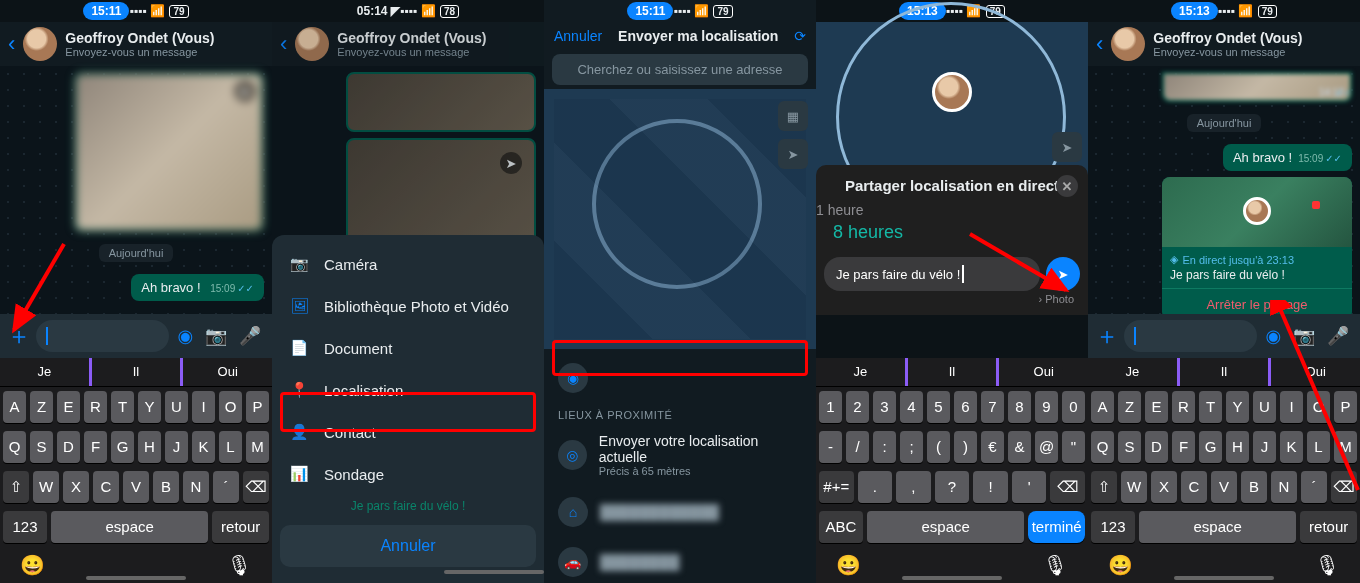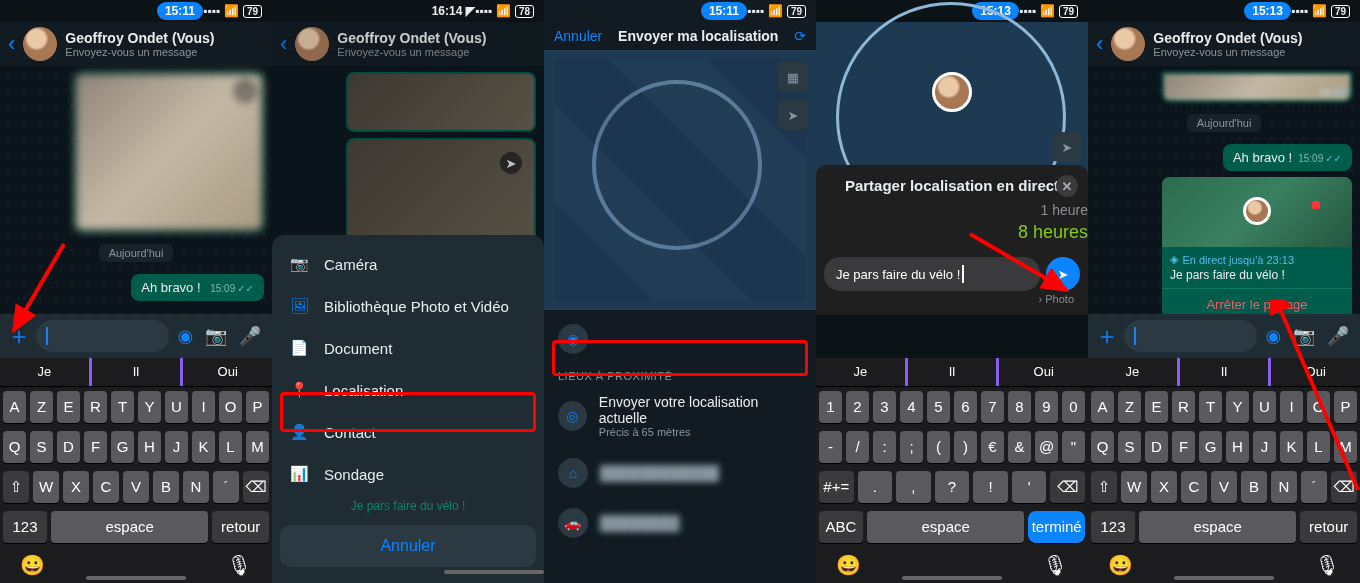--- a/index.html
+++ b/index.html
@@ -1,18 +1,18 @@
 <!DOCTYPE html>
 <html><head>
 <meta charset="utf-8">
 <style>
   * { margin: 0; padding: 0; box-sizing: border-box; font-family: -apple-system, Helvetica, Arial, sans-serif; }
   body { background: #000; display: flex; width: 1360px; height: 583px; overflow: hidden; }
   .panel { width: 272px; height: 583px; background: #0c1317; position: relative; color: #e9edef; font-size: 13px; overflow: hidden; }
-  .status-bar { height: 22px; display: flex; justify-content: flex-end; align-items: center; padding: 0 10px; font-size: 12px; font-weight: 600; }
+  .status-bar { height: 22px; display: flex; justify-content: center; align-items: center; padding: 0 10px; font-size: 12px; font-weight: 600; }
   .time-pill { background: #0a84ff; color: #fff; padding: 2px 8px; border-radius: 10px; font-size: 12px; font-weight: 600; }
   .status-icons { display: flex; align-items: center; gap: 4px; }
   .batt-box { border: 1px solid #fff; border-radius: 3px; padding: 0 3px; font-size: 10px; font-weight: 700; }
   .header { height: 44px; display: flex; align-items: center; padding: 0 8px; background: #111b21; gap: 8px; }
   .chevron-left { color: #0a84ff; font-size: 22px; }
   .avatar { width: 34px; height: 34px; border-radius: 50%; background: radial-gradient(circle at 40% 35%, #e8c9a8 0 30%, #a87855 40% 100%); }
   .name { font-size: 14px; font-weight: 600; }
   .sub { font-size: 11px; color: #8696a0; }
   .chat-area { background: #0b141a; background-image: radial-gradient(#1b2730 1px, transparent 1px); background-size: 16px 16px; position: absolute; top: 66px; left: 0; right: 0; bottom: 0; }
   .date-chip { display: inline-block; background: #182229; color: #8696a0; padding: 3px 10px; border-radius: 6px; font-size: 11px; margin: 6px auto; }
@@ -63,22 +63,22 @@
   .list-item .circ { width:30px; height:30px; border-radius:50%; background:#2a3942; display:flex;align-items:center;justify-content:center; color:#0a84ff; }
   .list-item.primary { color:#0a84ff; }
   .list-sub { font-size:11px; color:#8696a0; }
   .sec-head { font-size:11px; color:#8696a0; padding: 6px 14px 2px 14px; letter-spacing:.5px; }
   .blur-text { filter:blur(3px); color:#8696a0; }
 
   
   .share-sheet { position:absolute; top:165px; left:0; right:0; background:#1f1f1f; border-radius: 10px 10px 0 0; padding-bottom:4px; }
   .ss-title { text-align:center; font-weight:600; padding:12px 0 6px 0; font-size:15px; position:relative; }
   .ss-close { position:absolute; right:10px; top:10px; width:22px; height:22px; background:#3a3a3c; border-radius:50%; color:#aaa; display:flex;align-items:center;justify-content:center; font-size:13px; }
-  .dur { text-align:right; color:#8e8e93; font-size:14px; padding:2px 0; }
-  .dur-sel { color:#84cc16; font-size:18px; font-weight:500; }
+  .dur { text-align:left; color:#8e8e93; font-size:14px; padding:2px 0; }
+  .dur-sel { color:#14b8a6; font-size:18px; font-weight:500;margin-left:17px; }
   .comment-row { display:flex; gap:6px; padding: 12px 8px 2px 8px; align-items:center; }
   .comment-field { flex:1; background:#3a3a3c; border-radius:16px; height:34px; padding:0 12px; display:flex;align-items:center; color:#fff; font-size:13px; }
   .send-btn { width:34px; height:34px; border-radius:50%; background:#0a84ff; display:flex;align-items:center;justify-content:center; }
   .vous-row { text-align:right; color:#8e8e93; font-size:11px; padding: 0 14px 6px 0; }
   .numrow { display:flex; gap:4px; padding:4px 3px; }
   .map-top4 { height:160px; background:#1e3a52; position:relative; }
   .avatar-pin { position:absolute; top:50px; left:50%; transform:translateX(-50%); width:40px; height:40px; border-radius:50%; border:3px solid #fff; background: radial-gradient(circle at 40% 35%, #e8c9a8 0 30%, #a87855 40% 100%); }
   .circle4 { position:absolute; top:-20px; left:20px; width:230px; height:230px; border:3px solid #8fb8d8; border-radius:50%; }
 
   
@@ -188,21 +188,21 @@
         <marker id="ah1" markerWidth="8" markerHeight="8" refX="6" refY="3" orient="auto">
           <path d="M0,0 L7,3 L0,6 Z" fill="#f00"></path>
         </marker>
       </defs>
       <line x1="60" y1="4" x2="10" y2="90" stroke="#f00" stroke-width="4" marker-end="url(#ah1)"></line>
     </svg>
 </div>
 
 <div class="panel">
   <div class="status-bar">
-    <span><span>16:14</span> ◤</span>
+    <span><span>05:14</span> ◤</span>
     <span class="status-icons">
         <span>▪▪▪▪</span>
         <span>📶</span>
         <span class="batt-box">78</span>
       </span>
   </div>
   <div style="background:#0b141a; position:absolute; top:22px; left:0; right:0; bottom:0;">
     <div class="header" style="opacity:.85;">
       <span class="chevron-left">‹</span>
       <div class="avatar"></div>
@@ -257,20 +257,21 @@
         <span>▪▪▪▪</span>
         <span>📶</span>
         <span class="batt-box">79</span>
       </span>
   </div>
   <div class="p3-header">
     <span class="p3-link">Annuler</span>
     <span class="p3-title">Envoyer ma localisation</span>
     <span class="p3-link">⟳</span>
   </div>
+  <div class="search-bar">Cherchez ou saisissez une adresse</div>
   <div class="map-area">
     <div class="map-circle"></div>
     <div style="position:absolute;top:10px;left:10px;right:10px;bottom:10px;background:linear-gradient(45deg,#19324a 20%,#253f58 20% 40%,#19324a 40% 60%,#253f58 60% 80%,#19324a 80%);opacity:.5;"></div>
     <div class="map-btn" style="top:12px;">▦</div>
     <div class="map-btn" style="top:50px;">➤</div>
   </div>
   <div class="list-sec">
     <div class="list-item primary">
       <div class="circ">◉</div>
     </div>

